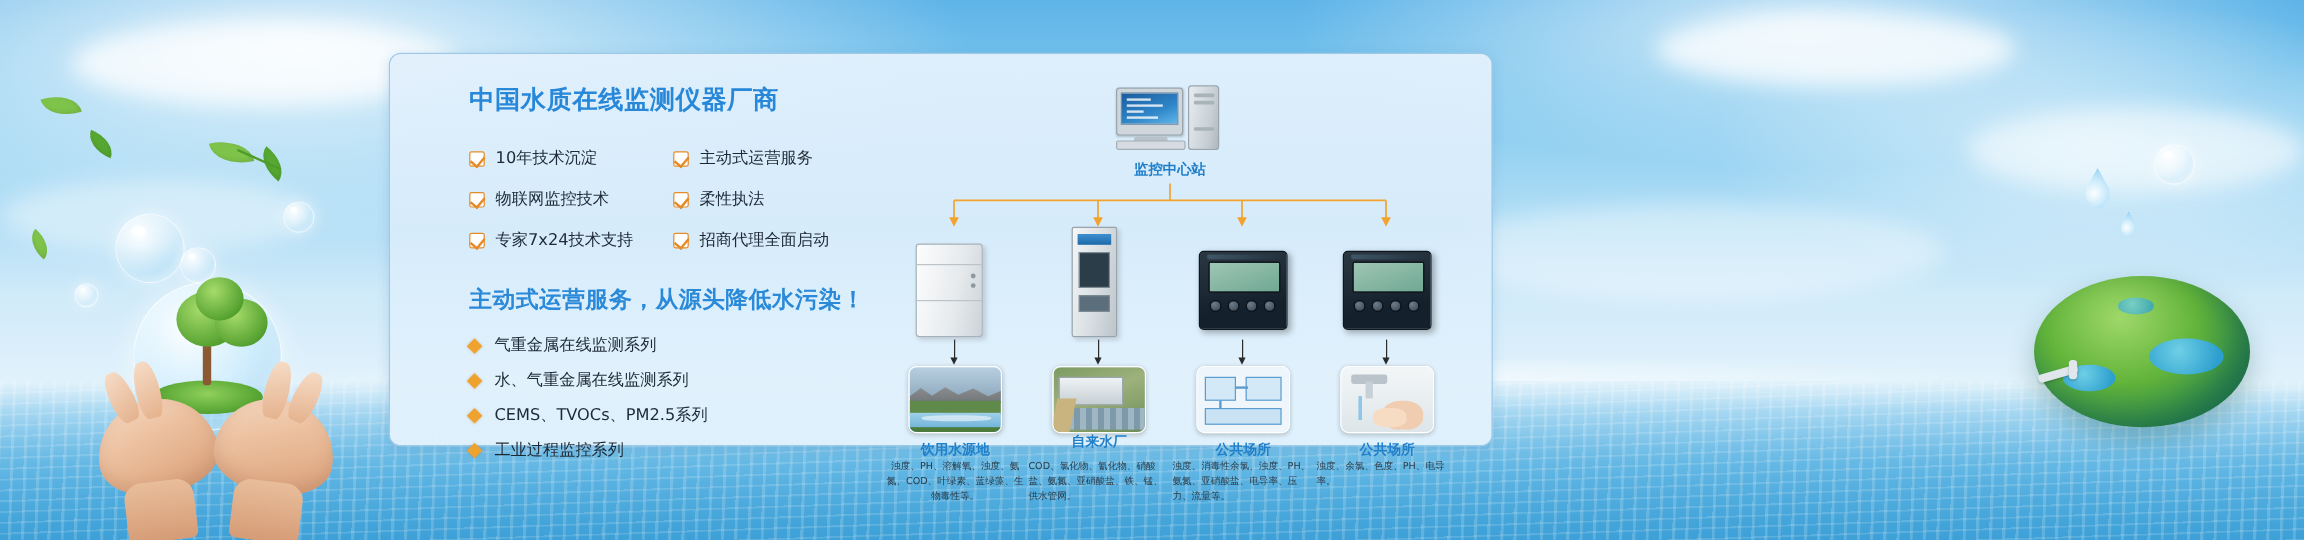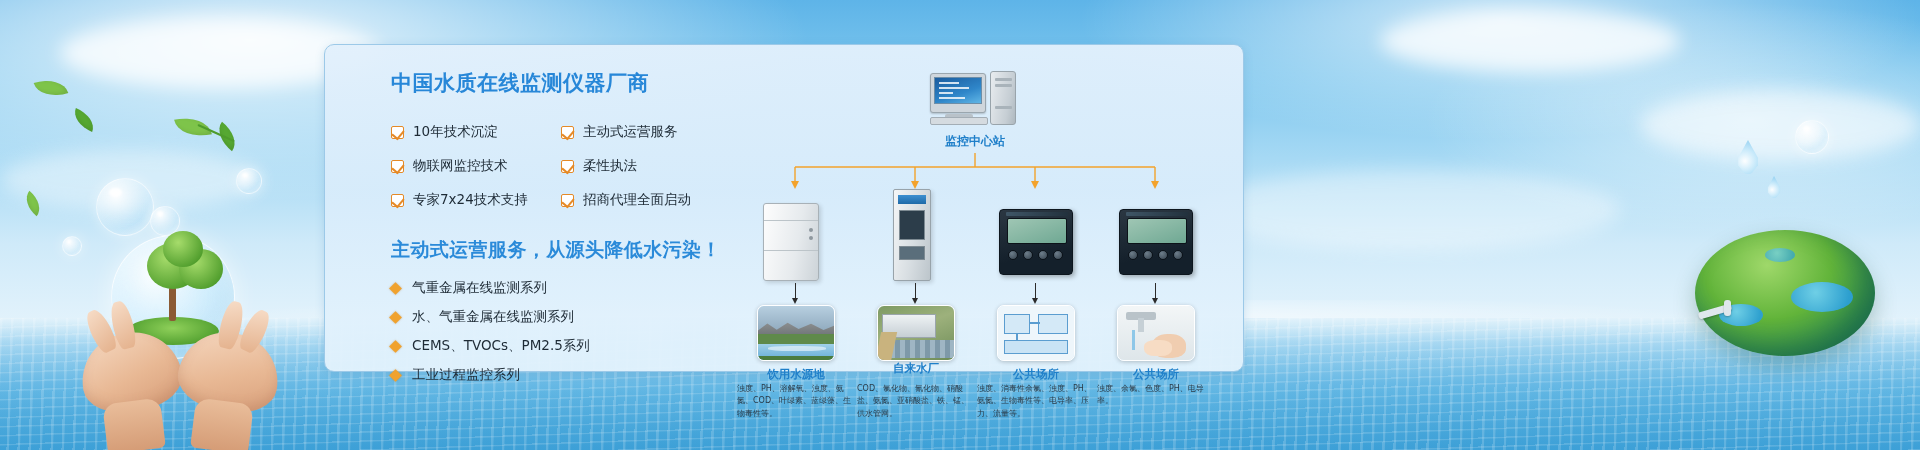--- a/index.html
+++ b/index.html
@@ -332,21 +332,21 @@
     <div class="arrow" style="left:40px; top:222px; height:16px;"></div>
     <div class="photo" style="left:2px; top:244px;">
       <span style="left:0;top:0;width:78px;height:26px;background:linear-gradient(180deg,#b7cfe0,#8fa9bd);"></span>
       <span style="left:0;top:16px;width:78px;height:14px;background:linear-gradient(180deg,#8d8f90,#6f7578);clip-path:polygon(0 60%,12% 10%,24% 55%,38% 5%,52% 50%,68% 12%,84% 58%,100% 20%,100% 100%,0 100%);"></span>
       <span style="left:0;top:28px;width:78px;height:12px;background:#5f8a4a;"></span>
       <span style="left:0;top:38px;width:78px;height:18px;background:linear-gradient(180deg,#9fd0e8,#5fa8d4);"></span>
       <span style="left:10px;top:40px;width:58px;height:5px;background:rgba(255,255,255,.55);border-radius:40%;"></span>
       <span style="left:0;top:50px;width:78px;height:6px;background:#4b7c3e;"></span>
     </div>
     <div class="dev-caption" style="left:-14px; top:306px;">饮用水源地</div>
-    <div class="dev-params" style="left:-18px; top:322px;">浊度、PH、溶解氧、浊度、氨氮、COD、叶绿素、蓝绿藻、生物毒性等。</div>
+    <div class="dev-params" style="left:-18px; top:322px;text-align:center;">浊度、PH、溶解氧、浊度、氨氮、COD、叶绿素、蓝绿藻、生物毒性等。</div>
 
     <div class="device" style="left:122px; top:128px;">
       <div class="tall">
         <div class="bluebar" style="top:5px;"></div>
         <div class="win" style="top:20px; height:30px;"></div>
         <div class="win" style="top:56px; height:14px; background:#5a6e7b;"></div>
       </div>
     </div>
     <div class="arrow" style="left:160px; top:222px; height:16px;"></div>
     <div class="photo" style="left:122px; top:244px;">
@@ -373,21 +373,21 @@
     <div class="arrow" style="left:280px; top:222px; height:16px;"></div>
     <div class="photo" style="left:242px; top:244px;">
       <span style="left:0;top:0;width:78px;height:56px;background:#eef6fb;"></span>
       <span style="left:6px;top:8px;width:26px;height:20px;border:1.5px solid #5b9dd0;background:#d4e9f7;"></span>
       <span style="left:40px;top:8px;width:30px;height:20px;border:1.5px solid #5b9dd0;background:#d4e9f7;"></span>
       <span style="left:6px;top:34px;width:64px;height:14px;border:1.5px solid #5b9dd0;background:#c9e3f5;"></span>
       <span style="left:32px;top:16px;width:10px;height:1.5px;background:#5b9dd0;"></span>
       <span style="left:18px;top:28px;width:1.5px;height:6px;background:#5b9dd0;"></span>
     </div>
     <div class="dev-caption" style="left:226px; top:306px;">公共场所</div>
-    <div class="dev-params" style="left:222px; top:322px;">浊度、消毒性余氯、浊度、PH、氨氮、生物毒性等、电导率、压力、流量等。</div>
+    <div class="dev-params" style="left:222px; top:322px;">浊度、消毒性余氯、浊度、PH、氨氮、亚硝酸盐、电导率、压力、流量等。</div>
 
     <div class="device" style="left:362px; top:128px;">
       <div class="ctrl">
         <div class="topstrip"></div>
         <div class="lcd"></div>
         <div class="btns">
             <s></s>
             <s></s>
             <s></s>
             <s></s>

